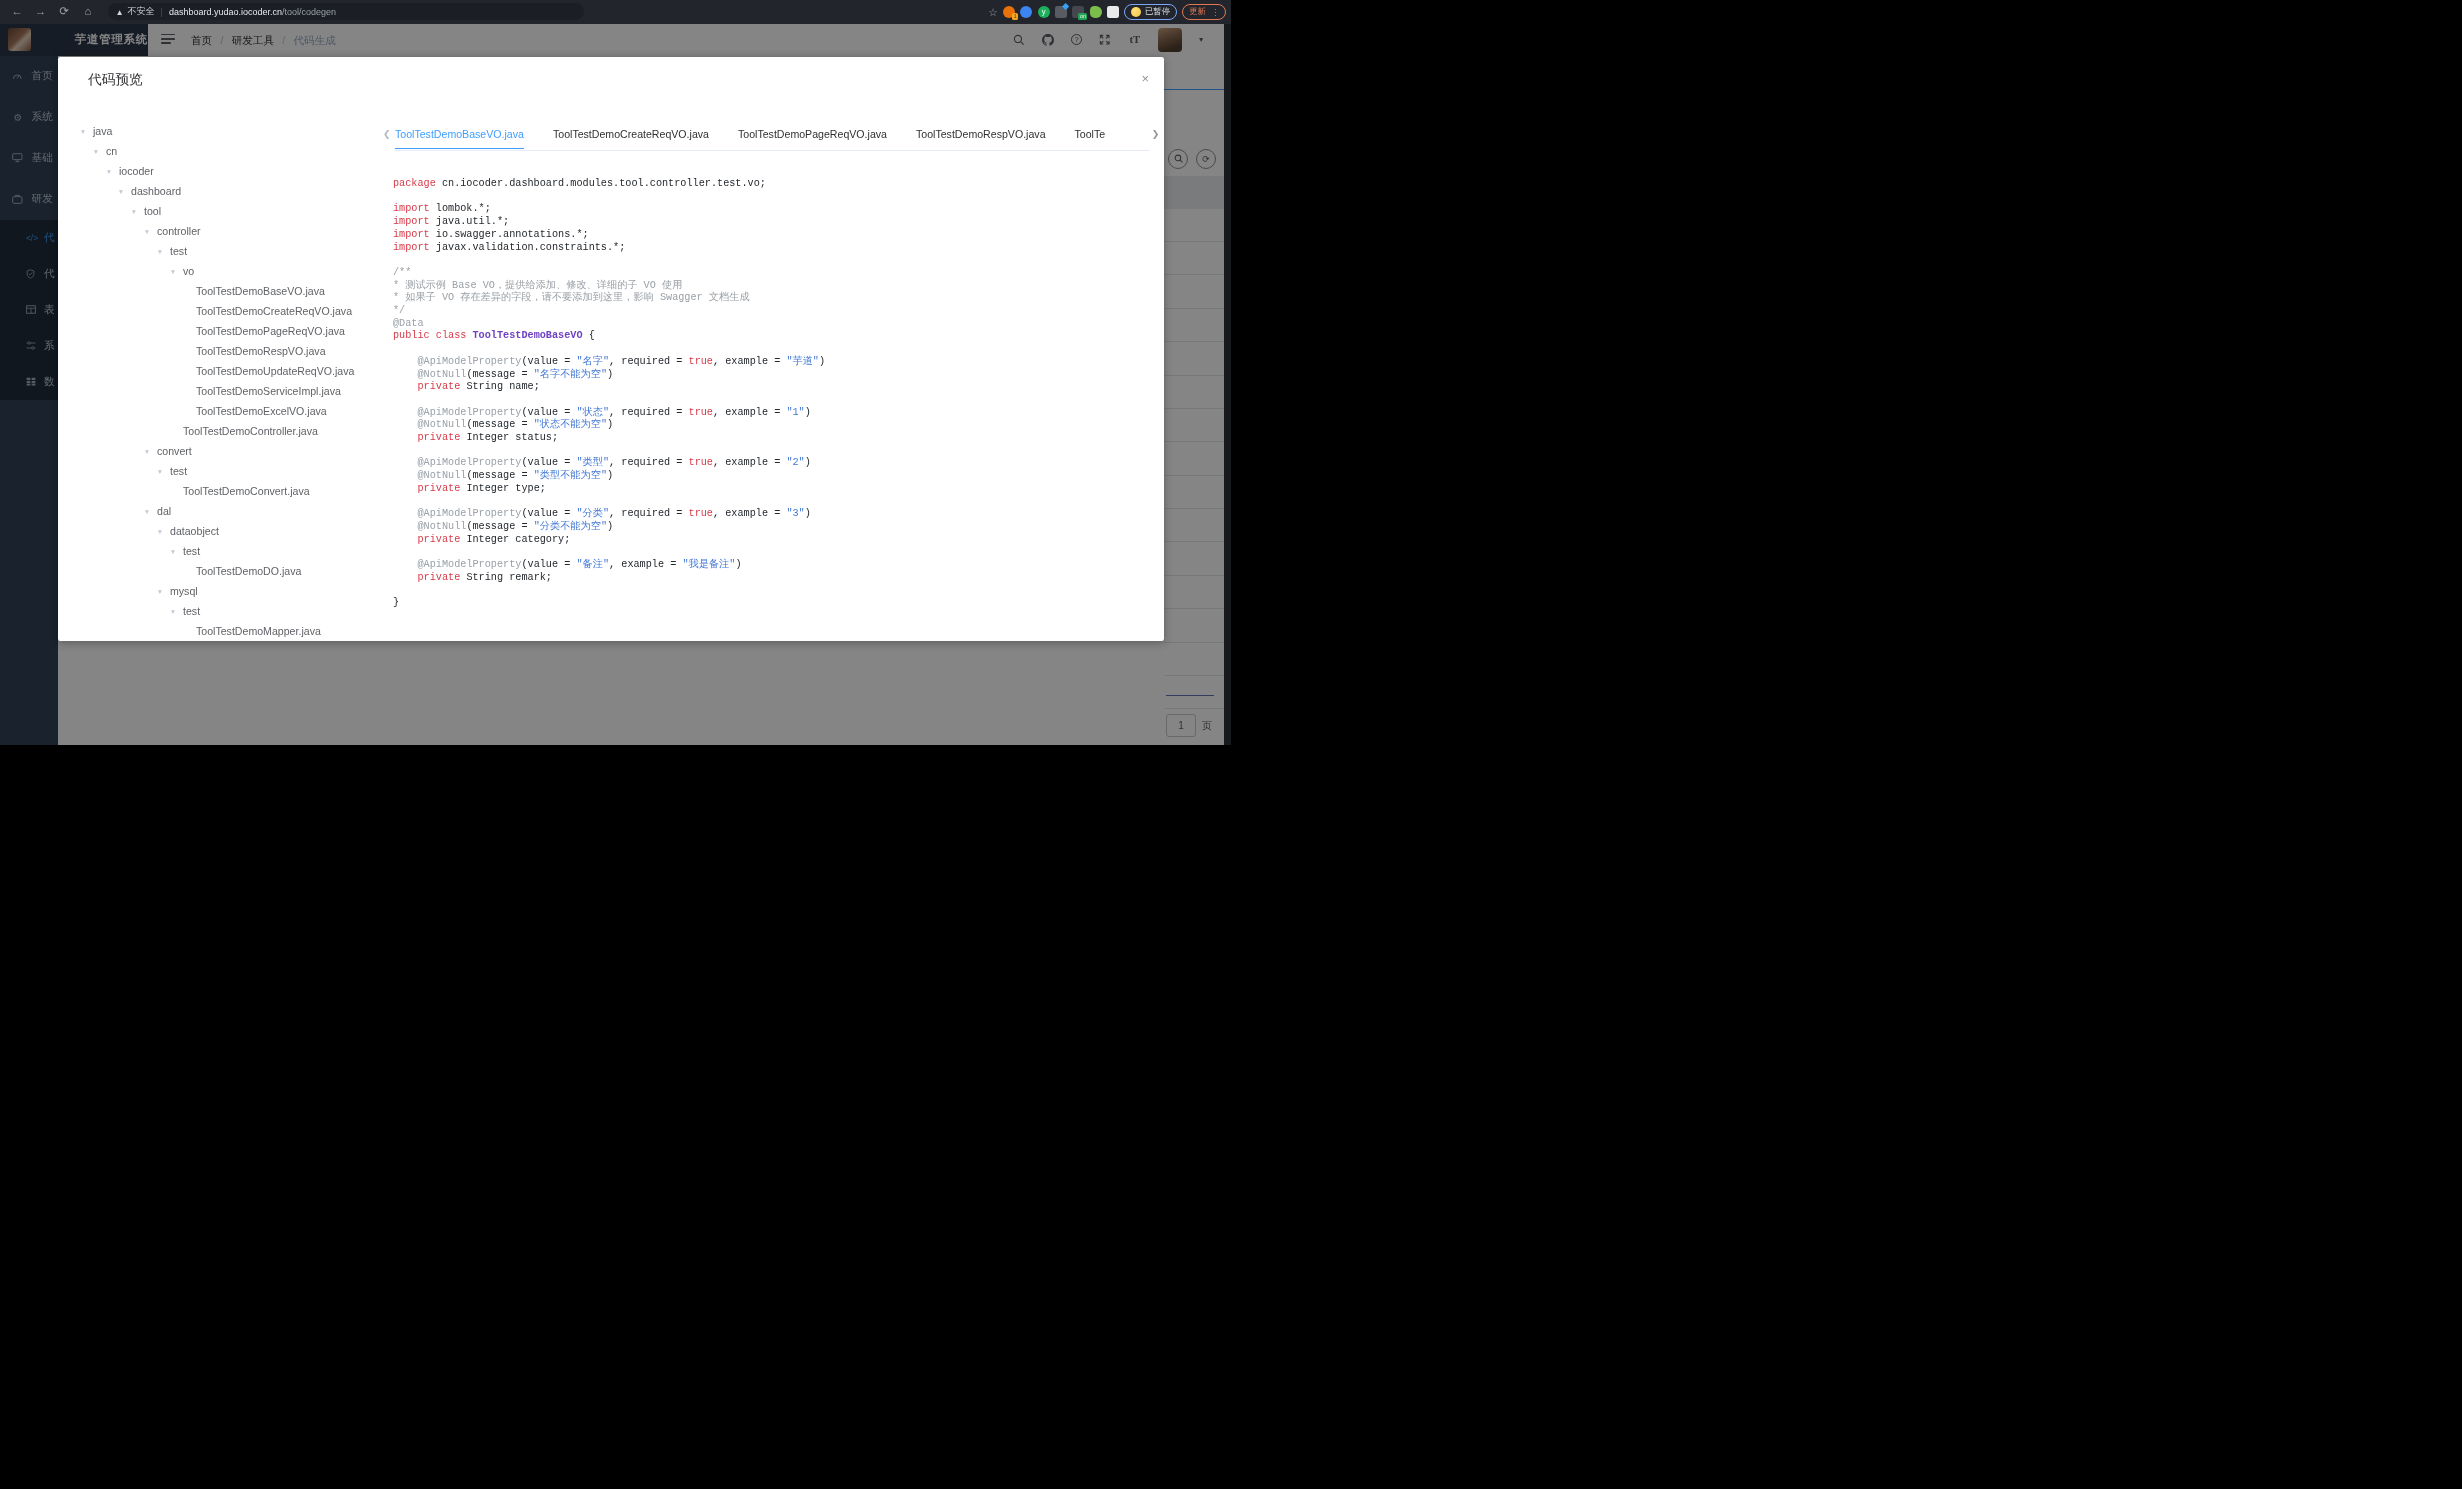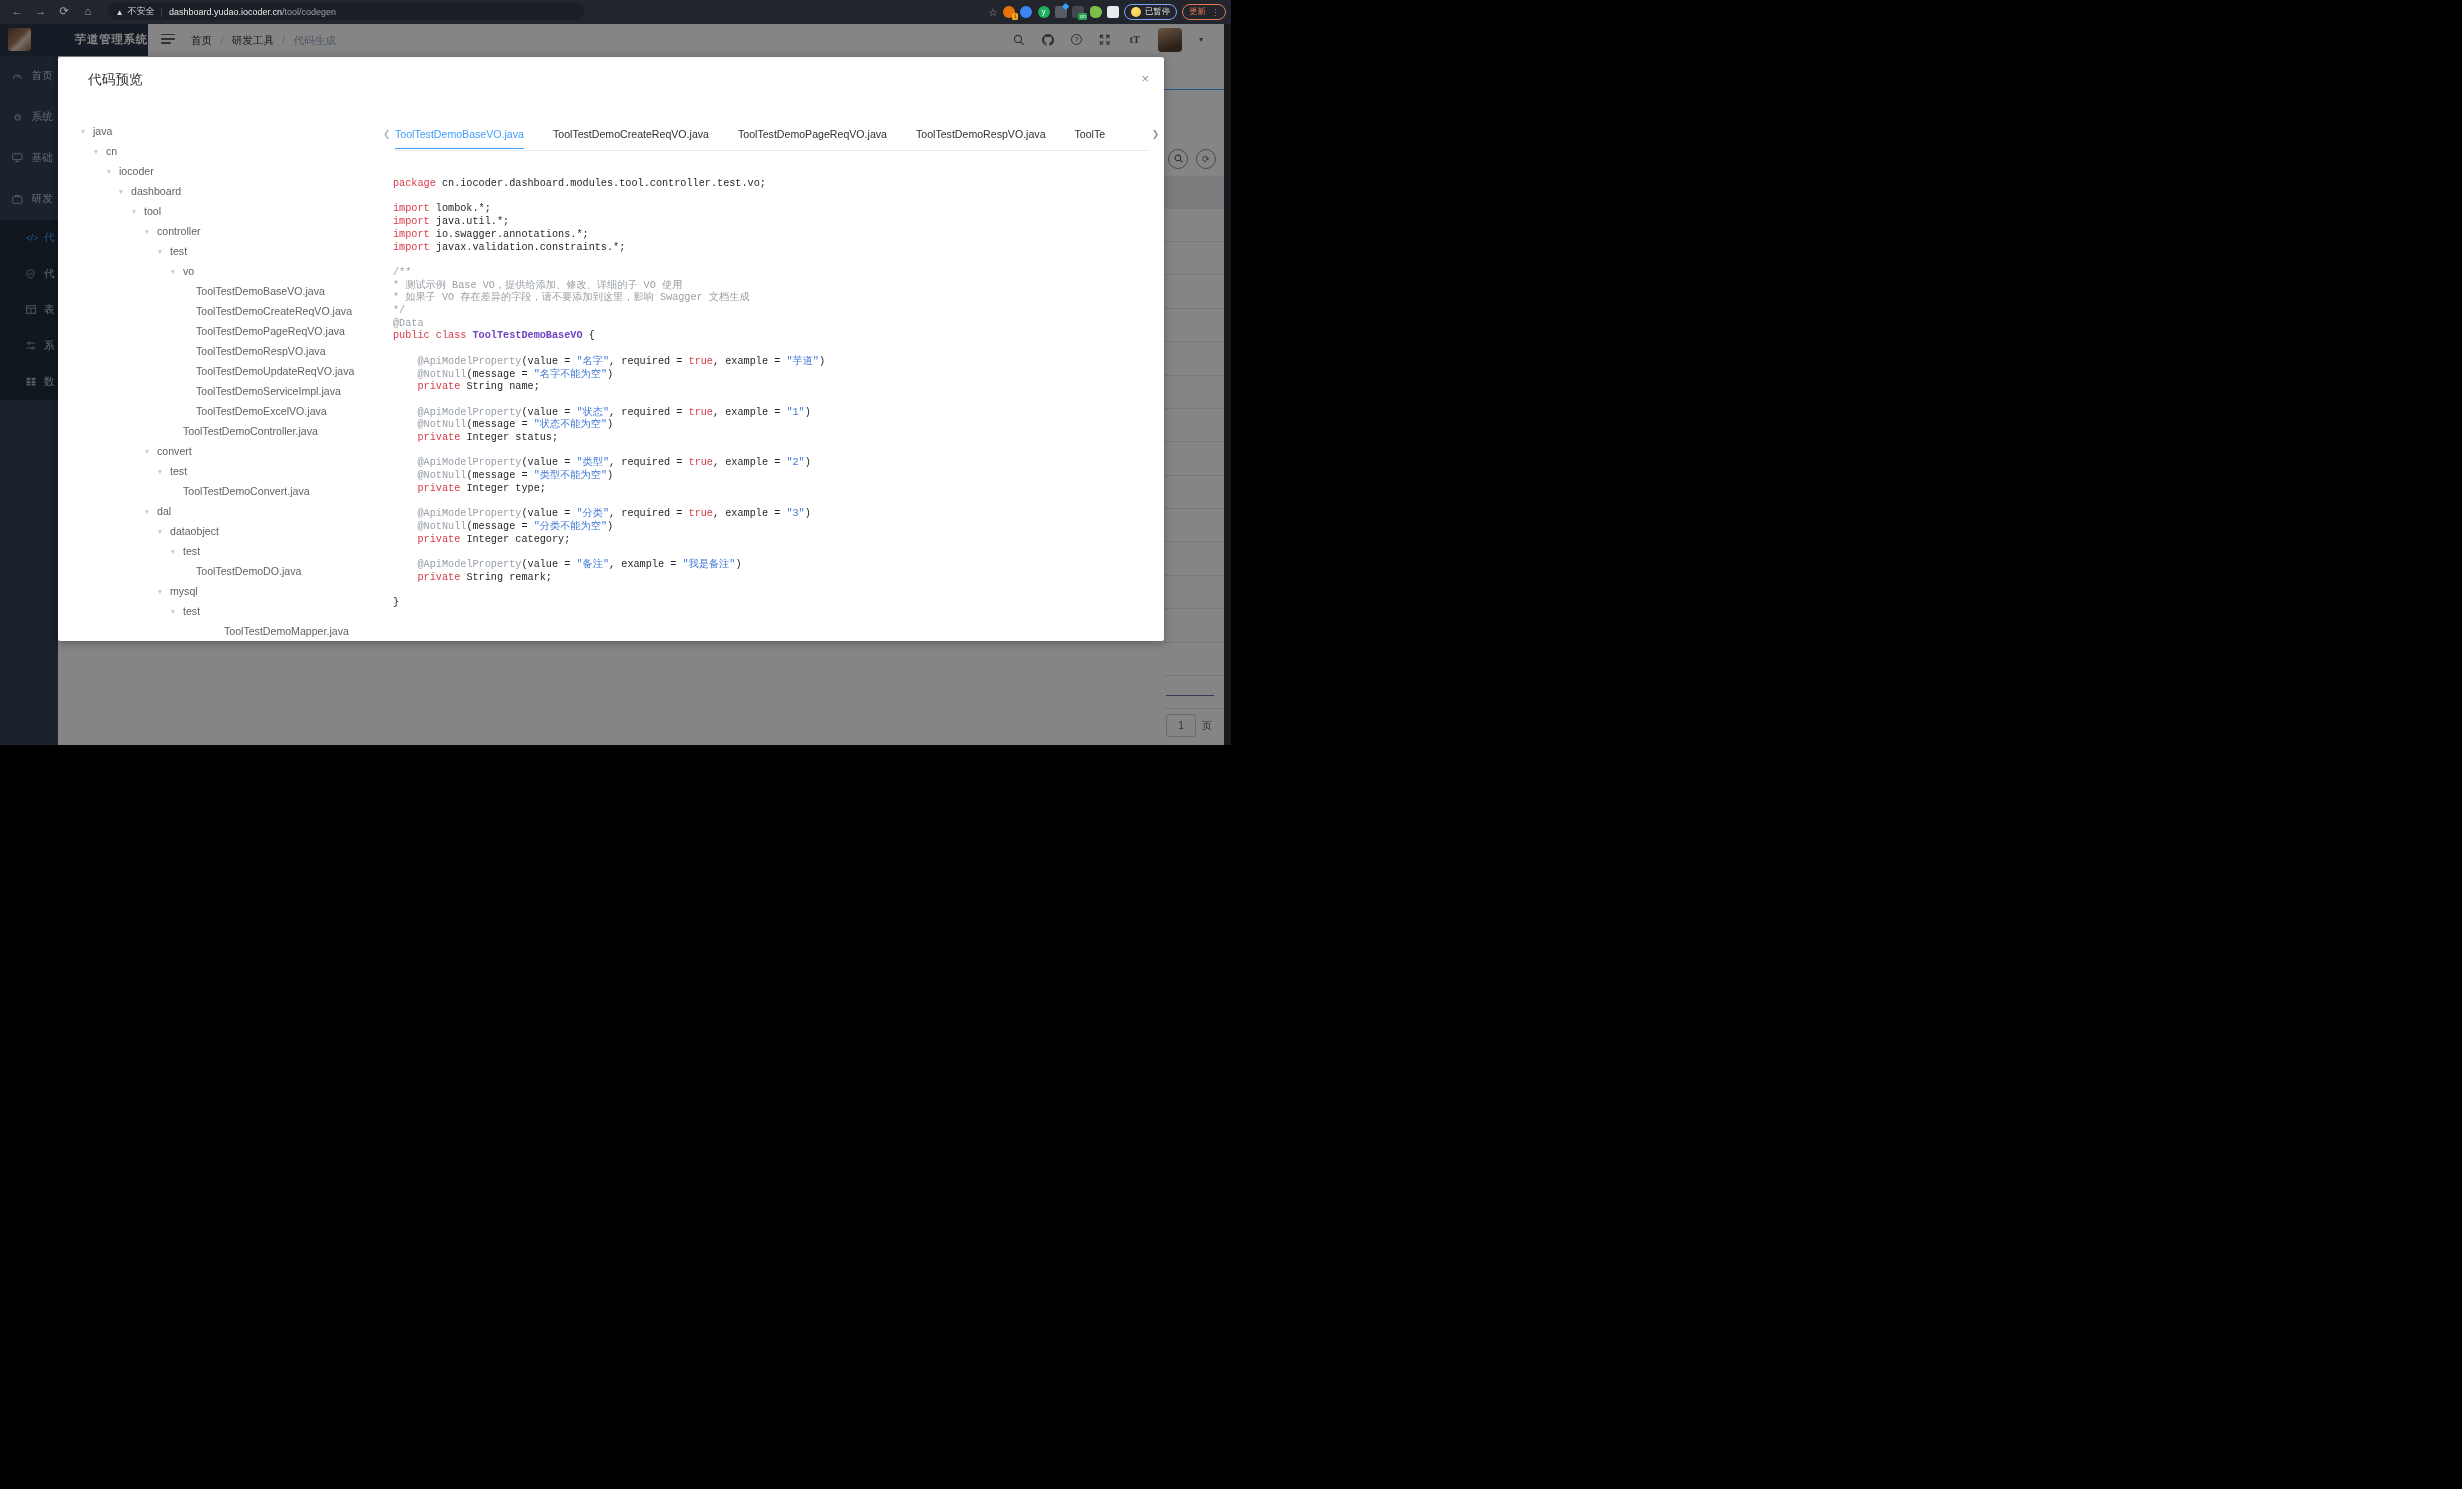--- a/index.html
+++ b/index.html
@@ -406,21 +406,21 @@
           <span>ToolTestDemoDO.java</span>
         </div>
         <div class="trow" style="padding-left: 100px;">
           <span class="tcaret">▾</span>
           <span>mysql</span>
         </div>
         <div class="trow" style="padding-left: 113px;">
           <span class="tcaret">▾</span>
           <span>test</span>
         </div>
-        <div class="trow" style="padding-left: 126px; margin-left: 28px;">
+        <div class="trow" style="padding-left: 126px;">
           <span class="tcaret"></span>
           <span>ToolTestDemoMapper.java</span>
         </div>
         <div class="trow" style="padding-left: 87px;">
           <span class="tcaret">▾</span>
           <span>enums</span>
         </div>
         <div class="trow" style="padding-left: 100px;">
           <span class="tcaret"></span>
           <span>ToolErrorCodeConstants.java</span>

